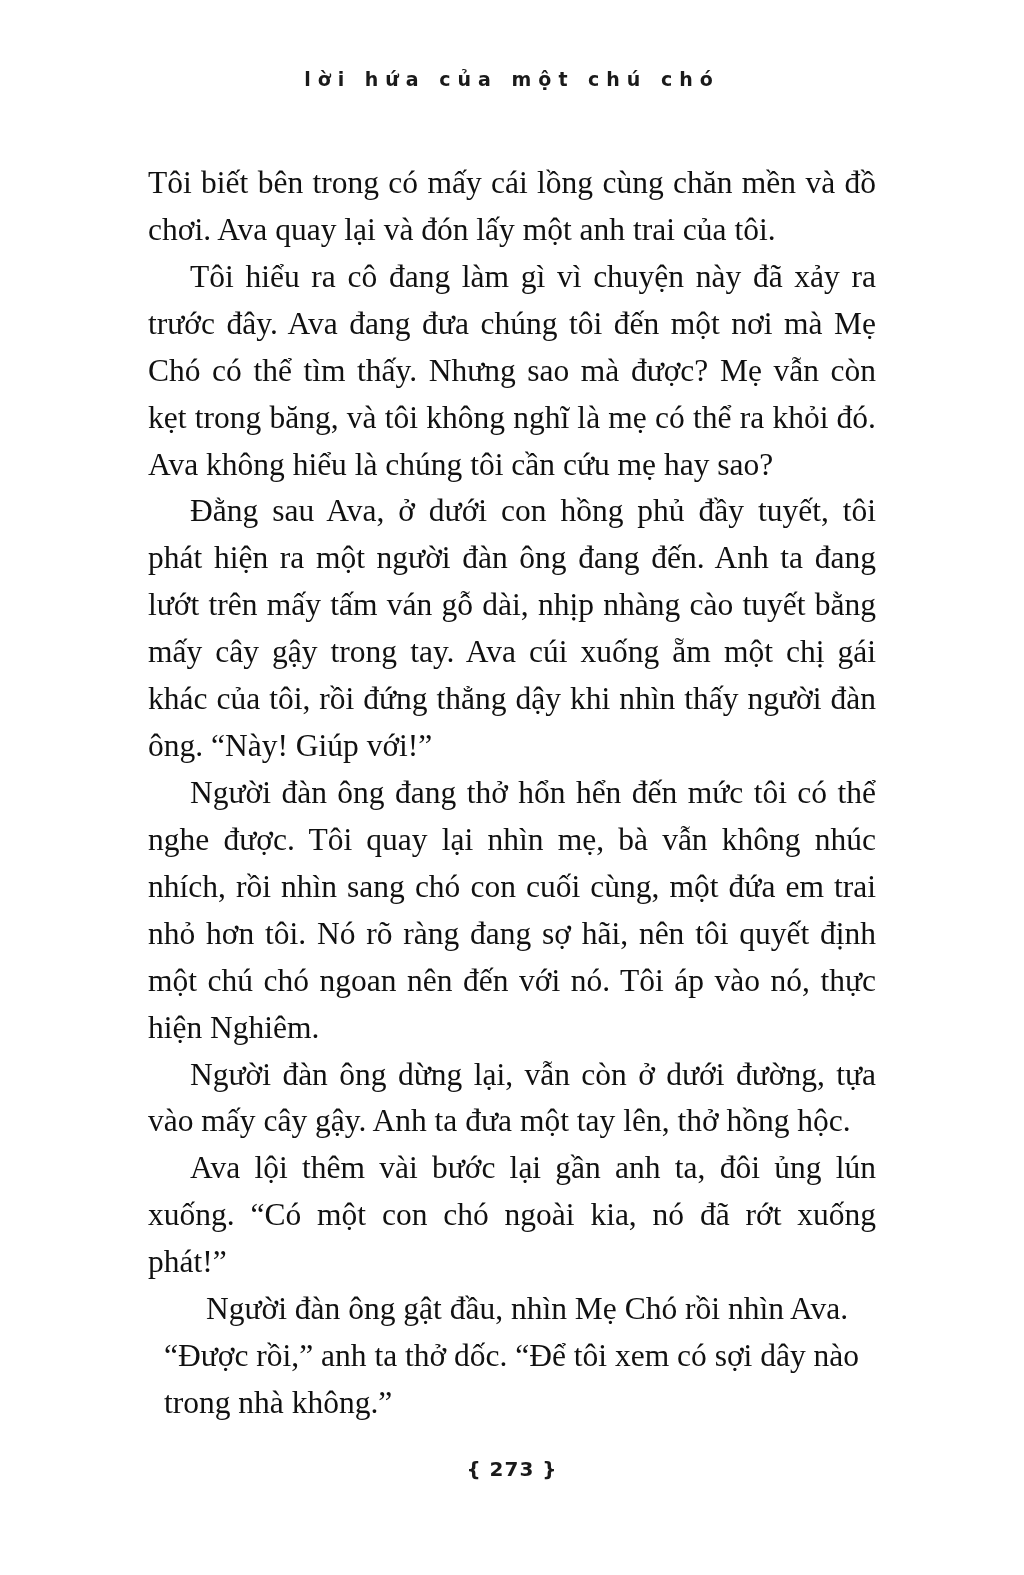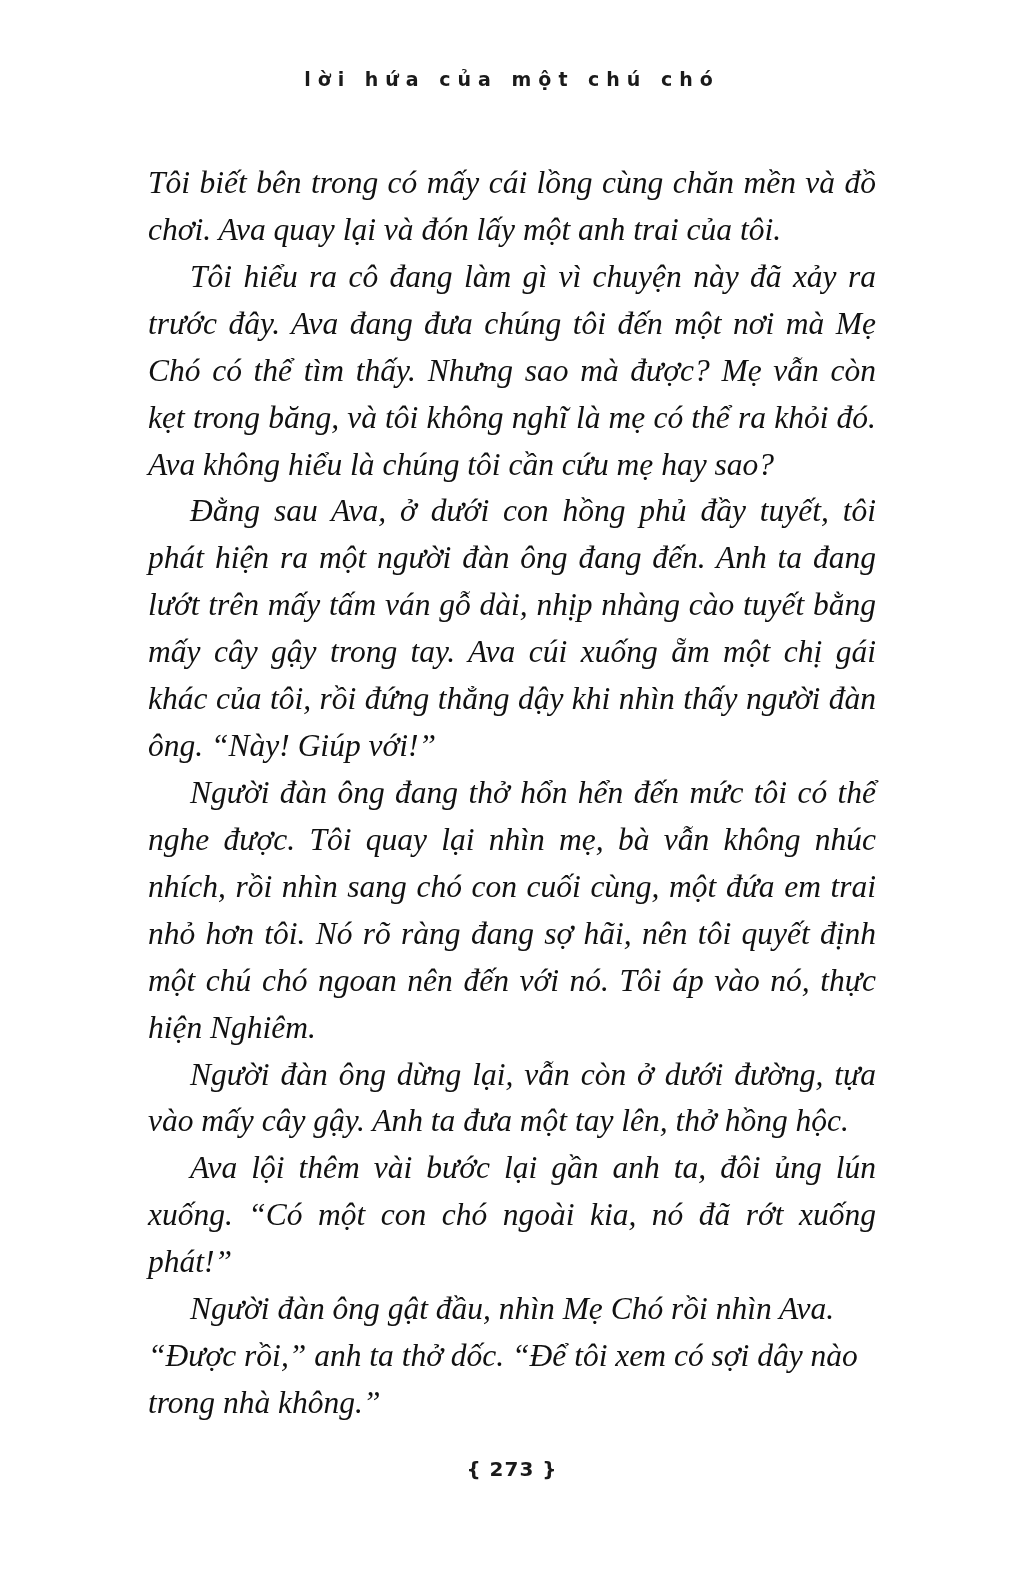--- a/index.html
+++ b/index.html
@@ -40,27 +40,27 @@
     font-size: 31.5px;
     line-height: 1.49;
     text-align: justify;
     text-justify: inter-word;
     color: #111111;
     font-family: "Liberation Serif", serif;
   }
   .body-text p {
     margin: 0;
     text-indent: 0;
-    font-style: italic;
   }
   .body-text p.indent {
     text-indent: 42px;
   }
   .body-text p:last-child {
     text-align: left;
+    margin-left: 16px;
   }
   .folio {
     position: absolute;
     bottom: 94px;
     left: 0;
     width: 1024px;
     text-align: center;
     font-family: "DejaVu Sans", sans-serif;
     font-size: 20px;
     font-weight: 700;

